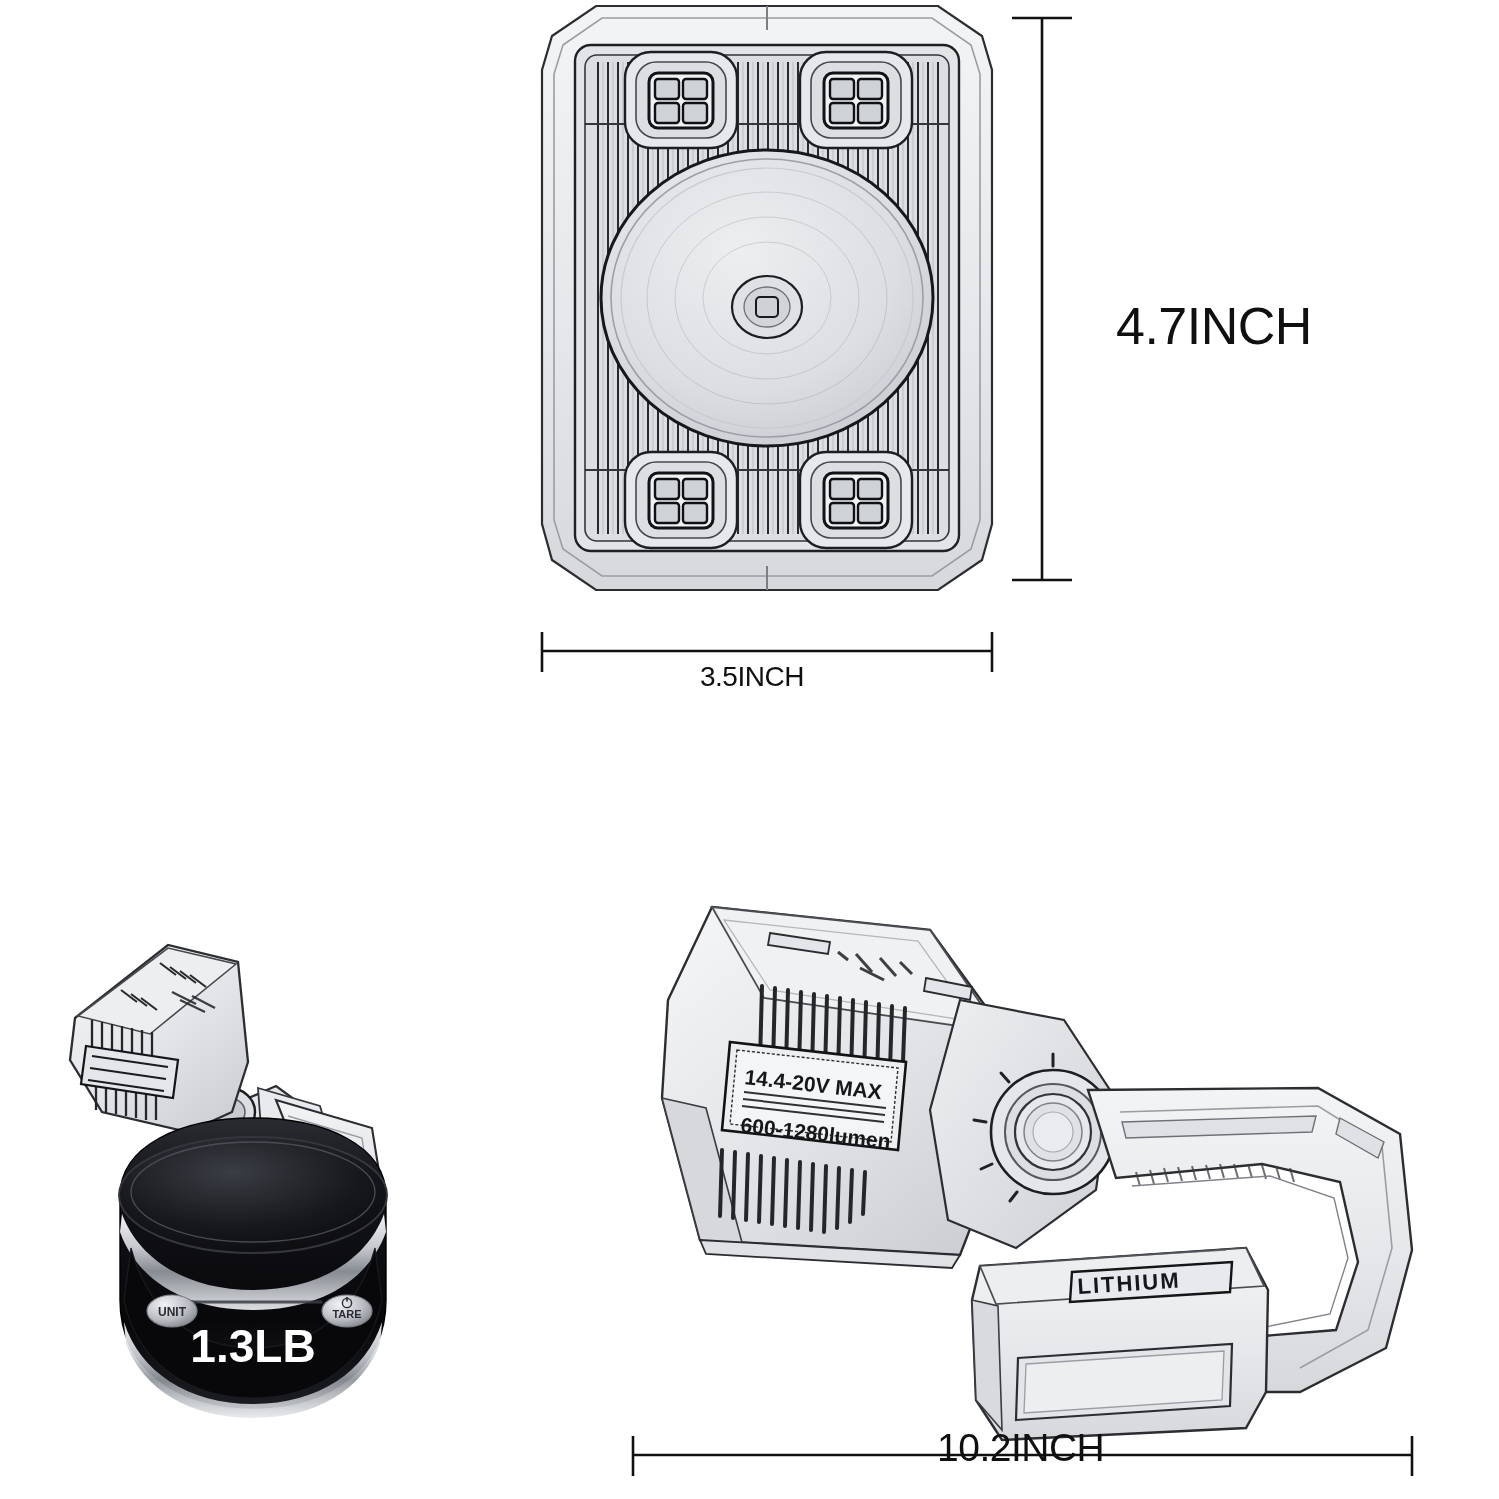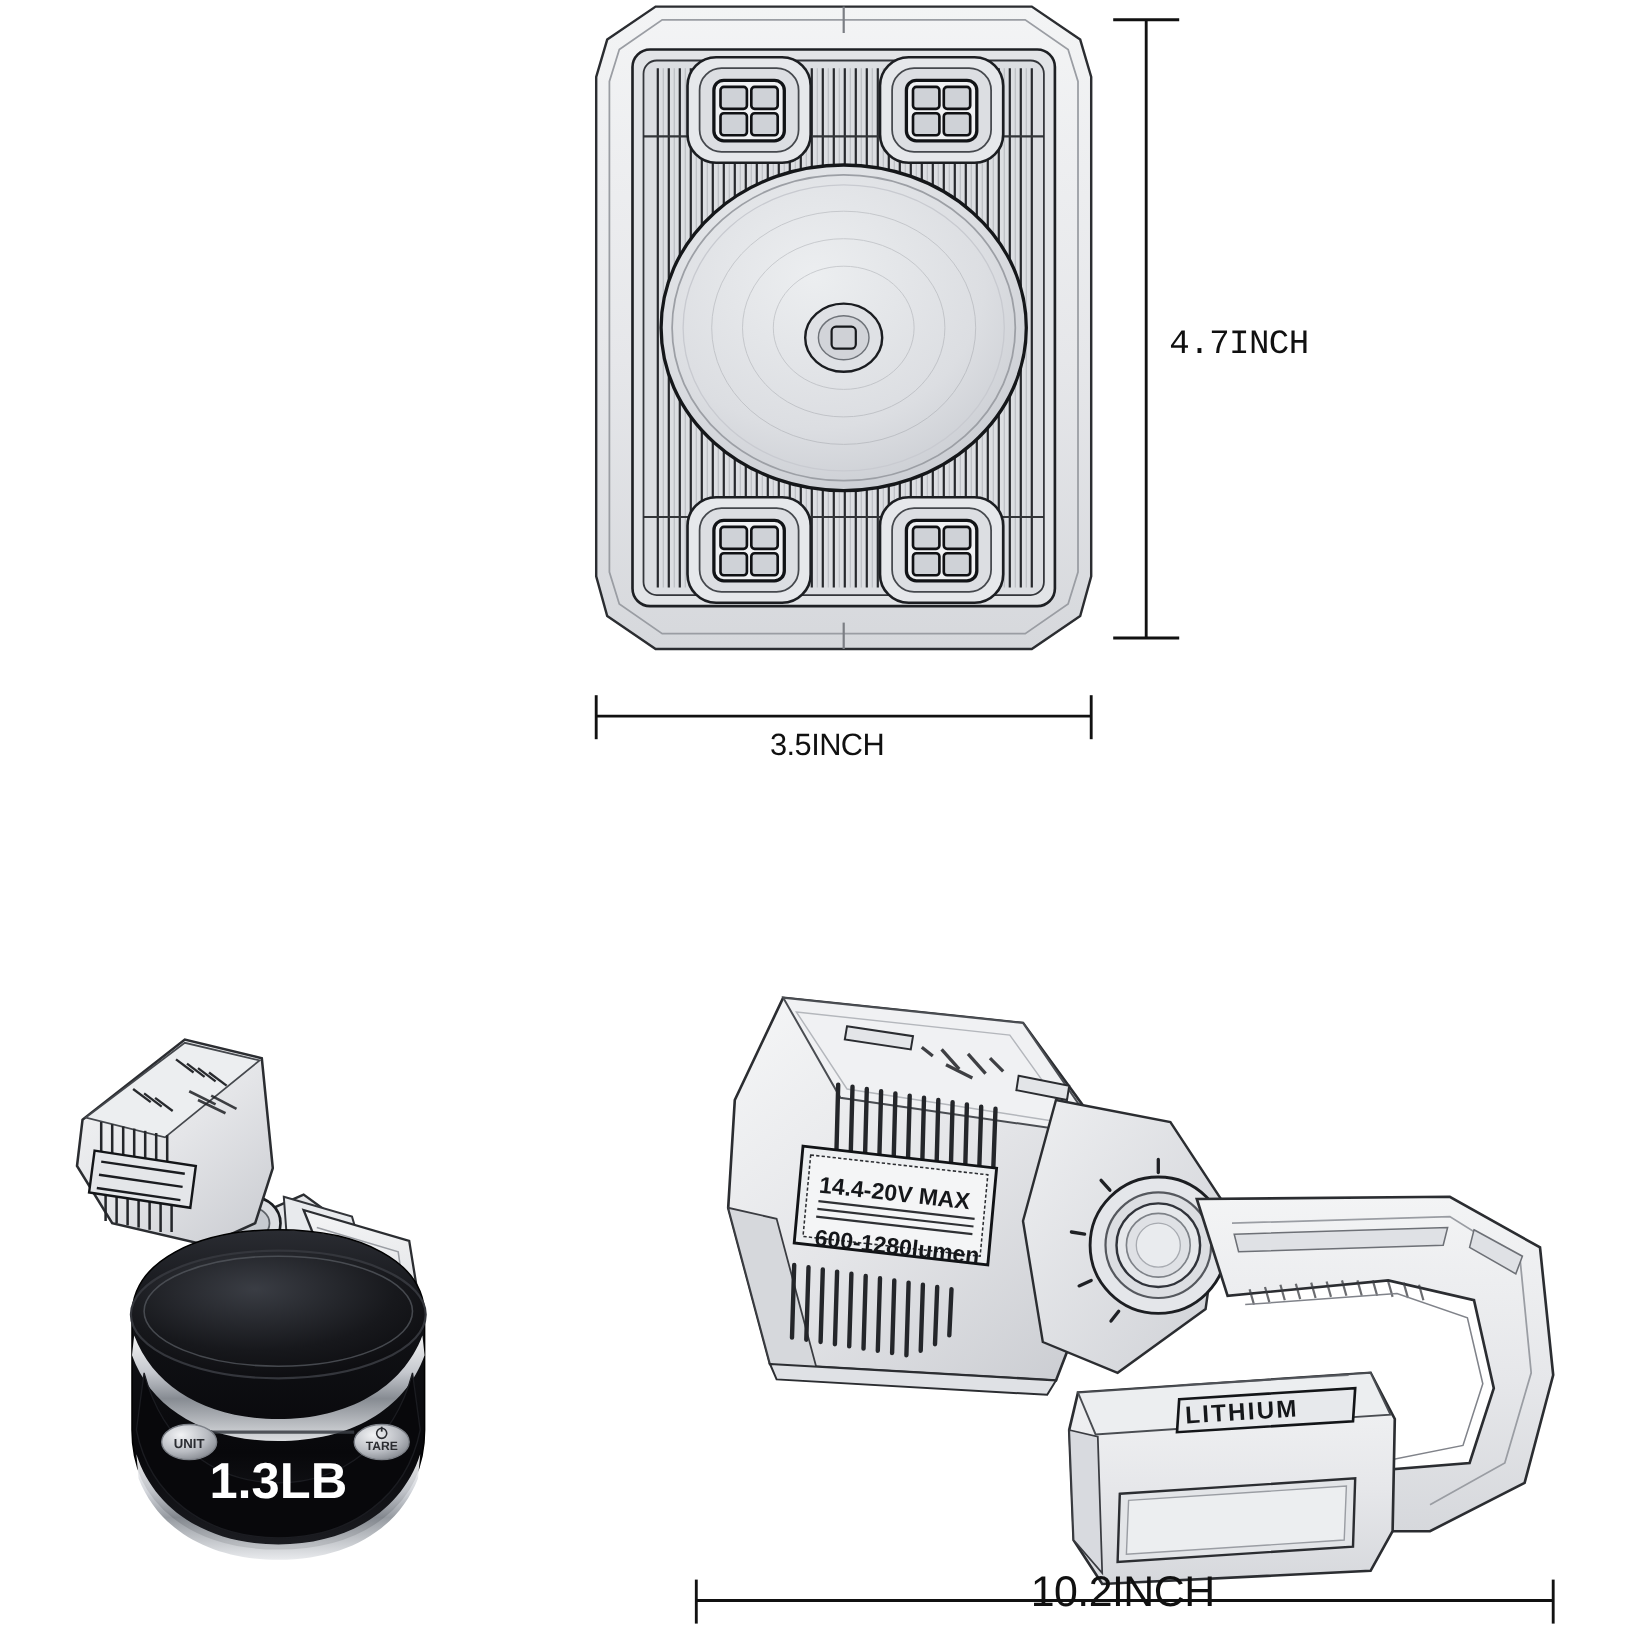--- a/index.html
+++ b/index.html
@@ -22,24 +22,23 @@
     height: 1499px;
   }
   .dim-label {
     position: absolute;
     font-family: "Liberation Sans", sans-serif;
     color: #101010;
     white-space: nowrap;
     letter-spacing: -0.5px;
   }
   #label-height {
-    left: 1063px;
+    left: 1116px;
     top: 296px;
-    font-size: 31px;
-    font-family: Liberation Mono, monospace;
+    font-size: 52px;
   }
   #label-width {
     left: 700px;
     top: 661px;
     font-size: 28px;
   }
   #label-length {
     left: 937px;
     top: 1426px;
     font-size: 39px;

